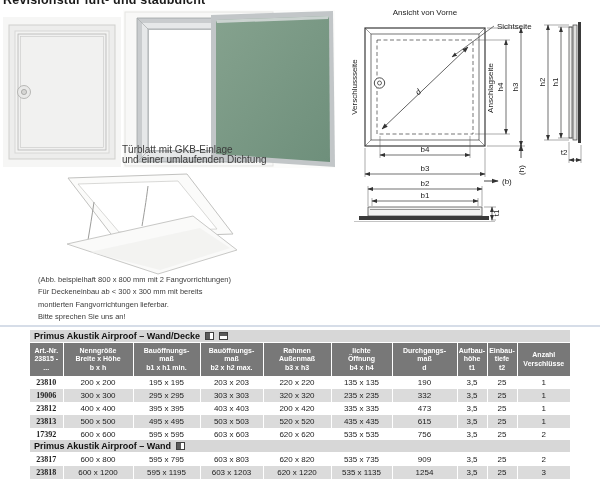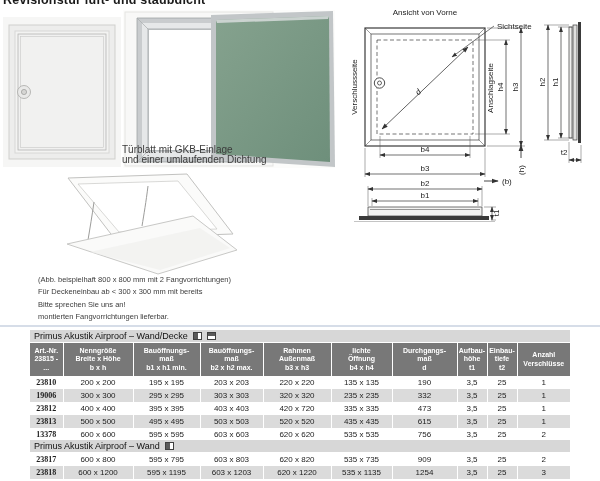--- a/index.html
+++ b/index.html
@@ -10,21 +10,21 @@
   .photo{position:absolute;}
   .cap-door{position:absolute;left:113px;top:145px;font-size:10px;line-height:10px;color:#3c3c3c;margin-left:9px;}
   .cap-ceiling{position:absolute;left:38px;top:274px;width:215px;text-align:left;
         font-size:7.5px;line-height:12.3px;color:#3c3c3c;}
   .diagram{position:absolute;left:340px;top:0;}
   .diagram text{font-family:"Liberation Sans",sans-serif;font-size:8px;fill:#222;}
   .divider{position:absolute;left:0;top:325px;width:600px;height:2px;background:#d6dde8;}
   table.ptable{position:absolute;left:30px;border-collapse:collapse;table-layout:fixed;
         width:540px;font-family:"Liberation Sans",sans-serif;}
   .t1{top:330px;} .t2{top:440px;}
-  .title-row th{background:#d7d7d7;text-align:left;font-size:9px;font-weight:normal;
+  .title-row th{background:#d7d7d7;text-align:left;font-size:9px;font-weight:bold;
         height:12px;padding:0 0 0 4px;color:#111;border-bottom:1px solid #fff;}
   .head-row th{background:#787878;color:#fff;font-size:7px;font-weight:bold;line-height:8.6px;
         white-space:pre-line;text-align:center;vertical-align:middle;height:31px;padding:1px 0;
         border-right:1px solid #fff;}
   .head-row th:last-child{border-right:none;}
   table.ptable td{font-size:8px;text-align:center;height:13px;padding:0;color:#1c1c1c;
         border-right:1px solid #fff;}
   table.ptable td:last-child{border-right:none;}
   table.ptable td:first-child{font-weight:bold;font-family:Liberation Serif, serif;}
   table.ptable tbody tr:nth-child(even){background:#dbdbdb;}
@@ -82,22 +82,22 @@
     <polygon points="28,20 128,17 167,65 69,68" fill="#ffffff" stroke="#cfcfcd" stroke-width="0.8"></polygon>
     <path d="M98,22 C96,38 94,50 92,62" fill="none" stroke="#9c9c9a" stroke-width="1"></path>
     <path d="M44,38 C42,52 40,64 38,76" fill="none" stroke="#9c9c9a" stroke-width="1"></path>
     <polygon points="17,80 143,52 187,86 108,110" fill="#fafaf9" stroke="#c8c8c6" stroke-width="1"></polygon>
     <polygon points="40,88 150,64 180,84 110,106" fill="#f0f0ee" opacity="0.7"></polygon>
   </svg>
 
   <div class="cap-ceiling">
     <div>(Abb. beispielhaft 800 x 800 mm mit 2 Fangvorrichtungen)</div>
     <div>Für Deckeneinbau ab &lt; 300 x 300 mm mit bereits</div>
+    <div>montierten Fangvorrichtungen lieferbar.</div>
     <div>Bitte sprechen Sie uns an!</div>
-    <div>montierten Fangvorrichtungen lieferbar.</div>
   </div>
 
   <svg class="diagram" width="260" height="240" viewBox="0 0 260 240">
     <defs>
       <marker id="mA" viewBox="0 0 10 10" refX="9" refY="5" markerWidth="8" markerHeight="8" orient="auto-start-reverse">
         <path d="M0,1.5 L10,5 L0,8.5 z" fill="#333"></path>
       </marker>
     </defs>
     <text x="85" y="15" text-anchor="middle" font-size="9.5">Ansicht von Vorne</text>
 
@@ -260,41 +260,41 @@
           <td>332</td>
           <td>3,5</td>
           <td>25</td>
           <td>1</td>
         </tr>
         <tr>
           <td>23812</td>
           <td>400 x 400</td>
           <td>395 x 395</td>
           <td>403 x 403</td>
-          <td>420 x 720</td>
+          <td>200 x 420</td>
           <td>335 x 335</td>
           <td>473</td>
           <td>3,5</td>
           <td>25</td>
           <td>1</td>
         </tr>
         <tr>
           <td>23813</td>
           <td>500 x 500</td>
           <td>495 x 495</td>
           <td>503 x 503</td>
           <td>520 x 520</td>
           <td>435 x 435</td>
           <td>615</td>
           <td>3,5</td>
           <td>25</td>
           <td>1</td>
         </tr>
         <tr>
-          <td>13378</td>
+          <td>17392</td>
           <td>600 x 600</td>
           <td>595 x 595</td>
           <td>603 x 603</td>
           <td>620 x 620</td>
           <td>535 x 535</td>
           <td>756</td>
           <td>3,5</td>
           <td>25</td>
           <td>2</td>
         </tr>

